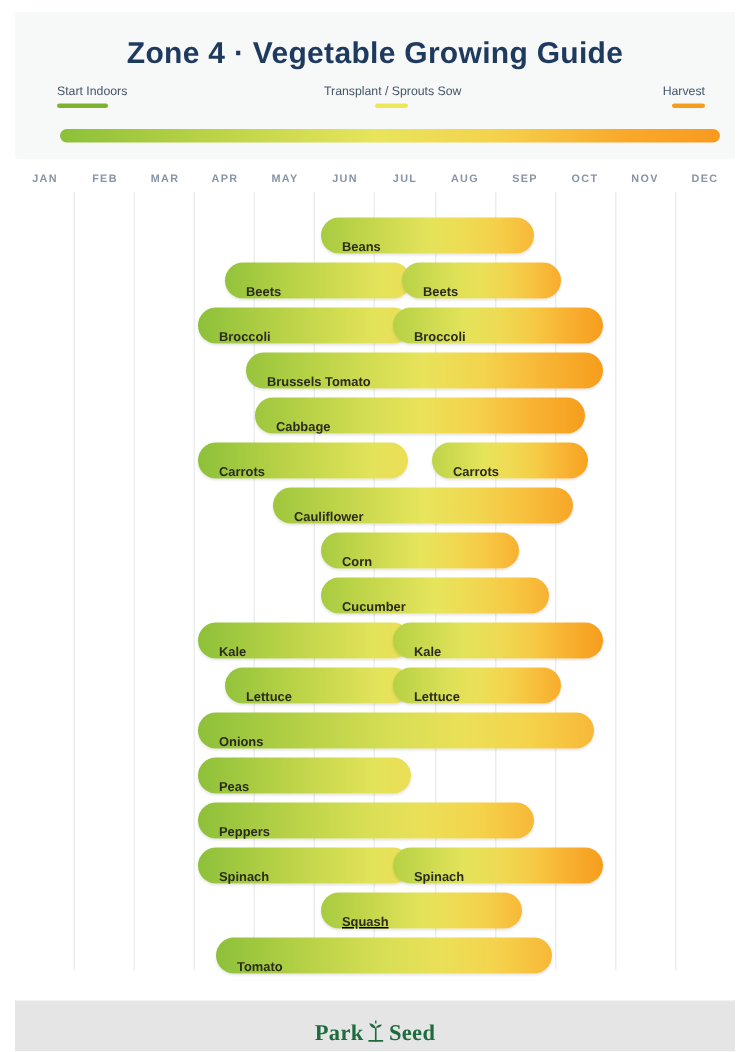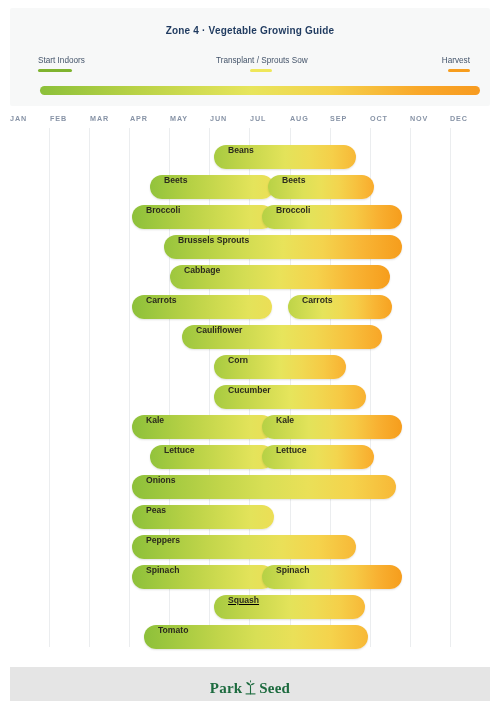--- a/index.html
+++ b/index.html
@@ -21,21 +21,21 @@
     left: 10px; top: 8px;
     width: 480px; height: 98px;
     background: #f7f8f8;
     border-radius: 2px;
   }
   .title {
     position: absolute;
     left: 0; top: 17px;
     width: 480px;
     text-align: center;
-    font-size: 10px;
+    font-size: 20px;
     font-weight: bold;
     color: #1f3a5f;
     letter-spacing: 0.2px;
   }
   .legend {
     position: absolute;
     left: 20px; top: 48px;
     width: 440px; height: 18px;
   }
   .legend-item { position: absolute; top: 0; }
@@ -67,21 +67,21 @@
 
   
   .axis {
     position: absolute;
     left: 10px; top: 110px;
     width: 480px; height: 18px;
     display: flex;
   }
   .month {
     flex: 1 1 0;
-    text-align: left;
+    text-align: center;
     font-size: 7.2px;
     letter-spacing: 0.9px;
     color: #8793a6;
     line-height: 18px;
     font-weight: bold;
   }
 
   
   .grid {
     position: absolute;
@@ -100,21 +100,21 @@
     position: absolute;
     left: 10px; top: 128px;
     width: 480px; height: 519px;
   }
   .bar {
     position: absolute;
     height: 24px;
     border-radius: 12px;
     box-shadow: 0 1px 2px rgba(0,0,0,0.12);
     display: flex;
-    align-items: flex-start;
+    align-items: flex-end;
   }
   .bar-label {
     font-size: 8.6px;
     font-weight: bold;
     color: #2b2b1e;
     padding-left: 14px;
     white-space: nowrap;
   }
 
   
@@ -203,21 +203,21 @@
       <div class="bar" style="left: 258px; width: 106px; top: 47px; background: linear-gradient(to right, rgb(184, 210, 70) 0%, rgb(203, 217, 79) 16.7%, rgb(221, 225, 87) 33.3%, rgb(235, 224, 87) 50%, rgb(243, 212, 78) 66.7%, rgb(247, 193, 62) 83.3%, rgb(249, 171, 44) 100%);">
         <span class="bar-label">Beets</span>
       </div>
       <div class="bar" style="left: 122px; width: 142px; top: 77px; background: linear-gradient(to right, rgb(141, 192, 58) 0%, rgb(159, 200, 63) 16.7%, rgb(178, 207, 68) 33.3%, rgb(195, 214, 75) 50%, rgb(211, 221, 82) 66.7%, rgb(227, 227, 90) 83.3%, rgb(236, 222, 86) 100%);">
         <span class="bar-label">Broccoli</span>
       </div>
       <div class="bar" style="left: 252px; width: 140px; top: 77px; background: linear-gradient(to right, rgb(182, 209, 69) 0%, rgb(204, 218, 79) 16.7%, rgb(226, 227, 90) 33.3%, rgb(238, 219, 84) 50%, rgb(246, 202, 69) 66.7%, rgb(248, 176, 49) 83.3%, rgb(246, 157, 28) 100%);">
         <span class="bar-label">Broccoli</span>
       </div>
       <div class="bar" style="left: 154px; width: 238px; top: 107px; background: linear-gradient(to right, rgb(151, 196, 61) 0%, rgb(181, 209, 69) 16.7%, rgb(208, 220, 81) 33.3%, rgb(232, 227, 90) 50%, rgb(244, 211, 77) 66.7%, rgb(248, 181, 53) 83.3%, rgb(246, 157, 28) 100%);">
-        <span class="bar-label">Brussels Sprouts</span>
+        <span class="bar-label">Brussels Tomato</span>
       </div>
       <div class="bar" style="left: 160px; width: 220px; top: 137px; background: linear-gradient(to right, rgb(157, 199, 62) 0%, rgb(186, 210, 70) 16.7%, rgb(211, 221, 83) 33.3%, rgb(234, 226, 89) 50%, rgb(245, 210, 76) 66.7%, rgb(248, 180, 52) 83.3%, rgb(246, 157, 28) 100%);">
         <span class="bar-label">Cabbage</span>
       </div>
       <div class="bar" style="left: 122px; width: 140px; top: 167px; background: linear-gradient(to right, rgb(141, 192, 58) 0%, rgb(159, 200, 63) 16.7%, rgb(178, 207, 68) 33.3%, rgb(195, 214, 75) 50%, rgb(211, 221, 82) 66.7%, rgb(227, 227, 90) 83.3%, rgb(236, 222, 86) 100%);">
         <span class="bar-label">Carrots</span>
       </div>
       <div class="bar" style="left: 278px; width: 104px; top: 167px; background: linear-gradient(to right, rgb(190, 212, 72) 0%, rgb(209, 220, 82) 16.7%, rgb(229, 228, 91) 33.3%, rgb(239, 219, 83) 50%, rgb(246, 204, 71) 66.7%, rgb(248, 181, 52) 83.3%, rgb(247, 162, 33) 100%);">
         <span class="bar-label">Carrots</span>
       </div>
@@ -250,21 +250,21 @@
       </div>
       <div class="bar" style="left: 122px; width: 224px; top: 407px; background: linear-gradient(to right, rgb(141, 192, 58) 0%, rgb(167, 203, 65) 16.7%, rgb(193, 213, 74) 33.3%, rgb(216, 223, 85) 50%, rgb(234, 224, 88) 66.7%, rgb(245, 211, 76) 83.3%, rgb(247, 184, 55) 100%);">
         <span class="bar-label">Peppers</span>
       </div>
       <div class="bar" style="left: 122px; width: 142px; top: 437px; background: linear-gradient(to right, rgb(141, 192, 58) 0%, rgb(159, 200, 63) 16.7%, rgb(178, 207, 68) 33.3%, rgb(195, 214, 75) 50%, rgb(211, 221, 82) 66.7%, rgb(227, 227, 90) 83.3%, rgb(236, 222, 86) 100%);">
         <span class="bar-label">Spinach</span>
       </div>
       <div class="bar" style="left: 252px; width: 140px; top: 437px; background: linear-gradient(to right, rgb(182, 209, 69) 0%, rgb(204, 218, 79) 16.7%, rgb(226, 227, 90) 33.3%, rgb(238, 219, 84) 50%, rgb(246, 202, 69) 66.7%, rgb(248, 176, 49) 83.3%, rgb(246, 157, 28) 100%);">
         <span class="bar-label">Spinach</span>
       </div>
-      <div class="bar" style="left: 204px; width: 151px; top: 467px; background: linear-gradient(to right, rgb(167, 203, 65) 0%, rgb(189, 211, 72) 16.7%, rgb(208, 219, 81) 33.3%, rgb(227, 227, 90) 50%, rgb(238, 220, 84) 66.7%, rgb(245, 207, 73) 83.3%, rgb(247, 184, 55) 100%); text-decoration: underline;">
+      <div class="bar" style="left: 204px; width: 134px; top: 467px; background: linear-gradient(to right, rgb(167, 203, 65) 0%, rgb(189, 211, 72) 16.7%, rgb(208, 219, 81) 33.3%, rgb(227, 227, 90) 50%, rgb(238, 220, 84) 66.7%, rgb(245, 207, 73) 83.3%, rgb(247, 184, 55) 100%); text-decoration: underline;">
         <span class="bar-label">Squash</span>
       </div>
       <div class="bar" style="left: 122px; width: 224px; top: 497px; background: linear-gradient(to right, rgb(141, 192, 58) 0%, rgb(167, 203, 65) 16.7%, rgb(193, 213, 74) 33.3%, rgb(216, 223, 85) 50%, rgb(234, 224, 88) 66.7%, rgb(245, 211, 76) 83.3%, rgb(247, 184, 55) 100%); margin-left: 12px;">
         <span class="bar-label">Tomato</span>
       </div>
     </div>
 
   <div class="footer">
     <div class="logo">
       <span>Park</span><span class="sprout"><svg width="13" height="15" viewBox="0 0 13 15">

